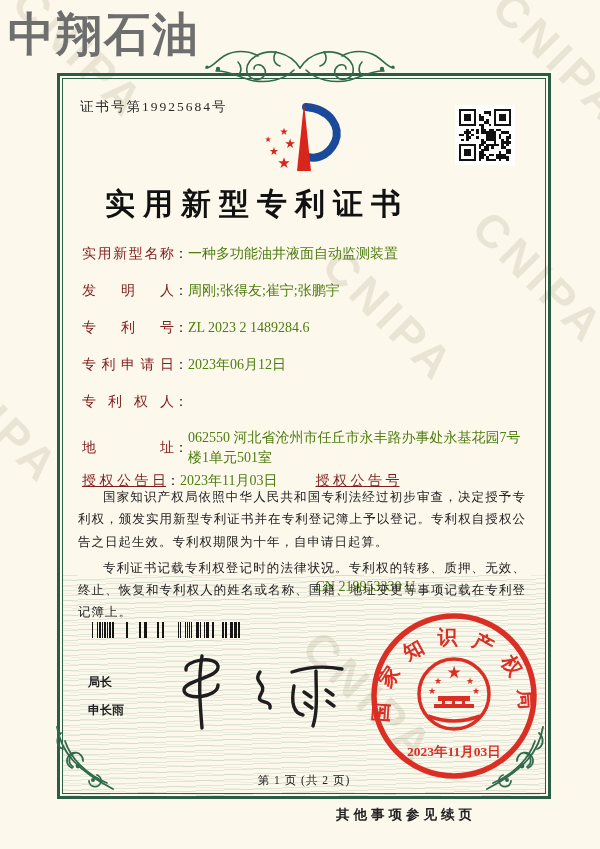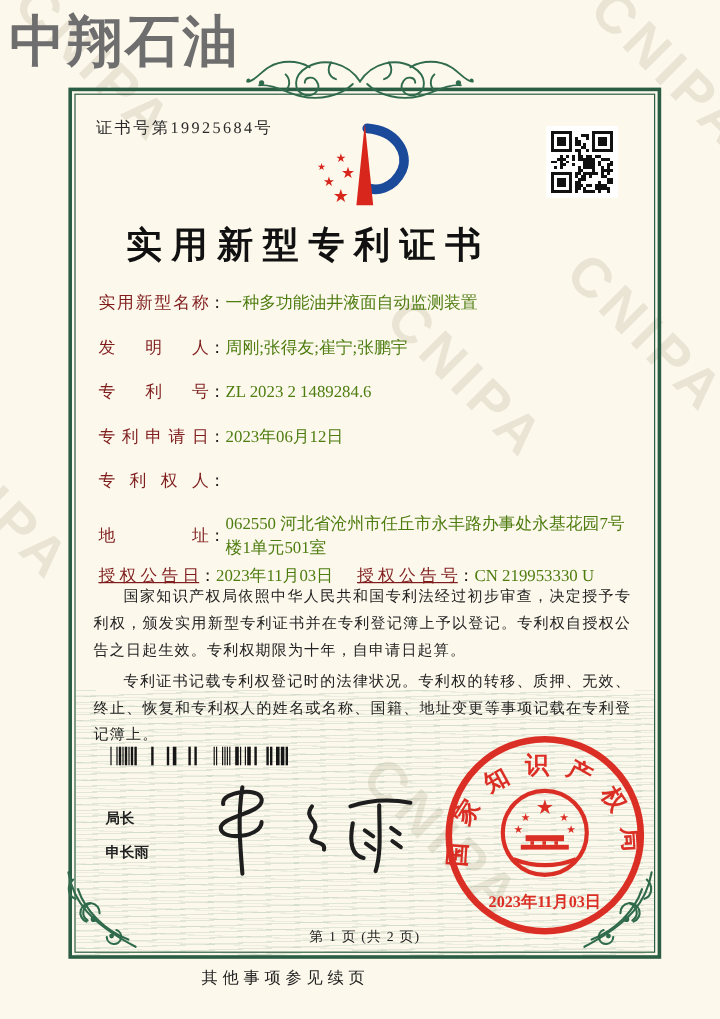--- a/index.html
+++ b/index.html
@@ -72,21 +72,21 @@
   .field-row.addr { margin-bottom:2px; line-height:20px;align-items:center; }
   .f-label {
     display:inline-block; width:92px; flex:0 0 92px;
     text-align:justify; text-align-last:justify; color:#7f1d1d;
   }
   .f-colon { flex:0 0 auto; }
   .f-value { flex:1 1 auto; color:#4d7c0f; }
   .grant-row { display:flex; line-height:22px; }
   .grant-pair { display:flex; }
   .grant-pair .f-label { width:84px; flex:0 0 84px;text-decoration:underline; }
-  .grant-pair.second { margin-left:20px; }
+  .grant-pair.second { margin-left:38px;flex-direction:column; }
   .grant-pair .f-value { flex:0 0 auto; }
   
   .body-text {
     position:absolute; left:78px; top:486px; width:448px; z-index:5;
     font-size:12.5px; line-height:1.78; text-align:justify; color:#222;
   }
   .body-text p { text-indent:2em; margin-bottom:4px; letter-spacing:1px; }
   
   .barcode { position:absolute; left:85px; top:622px; z-index:5; }
   
@@ -98,21 +98,21 @@
   .signature { position:absolute; left:172px; top:640px; z-index:5; }
   
   .seal { position:absolute; left:368px; top:610px; z-index:6; opacity:0.95; }
   
   .page-footer {
     position:absolute; left:57px; top:773px; width:494px; z-index:5;
     text-align:center; font-size:11.5px; letter-spacing:1px; color:#222;
   }
   .continuation-note {
     position:absolute; left:0; top:806px; width:476px; z-index:5;
-    text-align:center; font-size:13.5px; letter-spacing:4px; color:#222;
+    text-align:right; font-size:13.5px; letter-spacing:4px; color:#222;font-weight:bold;
   }
 </style>
 </head>
 <body>
 
 <div class="watermark" style="left:40px;top:-25px">CNIPA</div>
 <div class="watermark" style="left:520px;top:-20px">CNIPA</div>
 <div class="watermark" style="left:500px;top:200px">CNIPA</div>
 <div class="watermark" style="left:350px;top:238px">CNIPA</div>
 <div class="watermark" style="left:-45px;top:340px">CNIPA</div>

